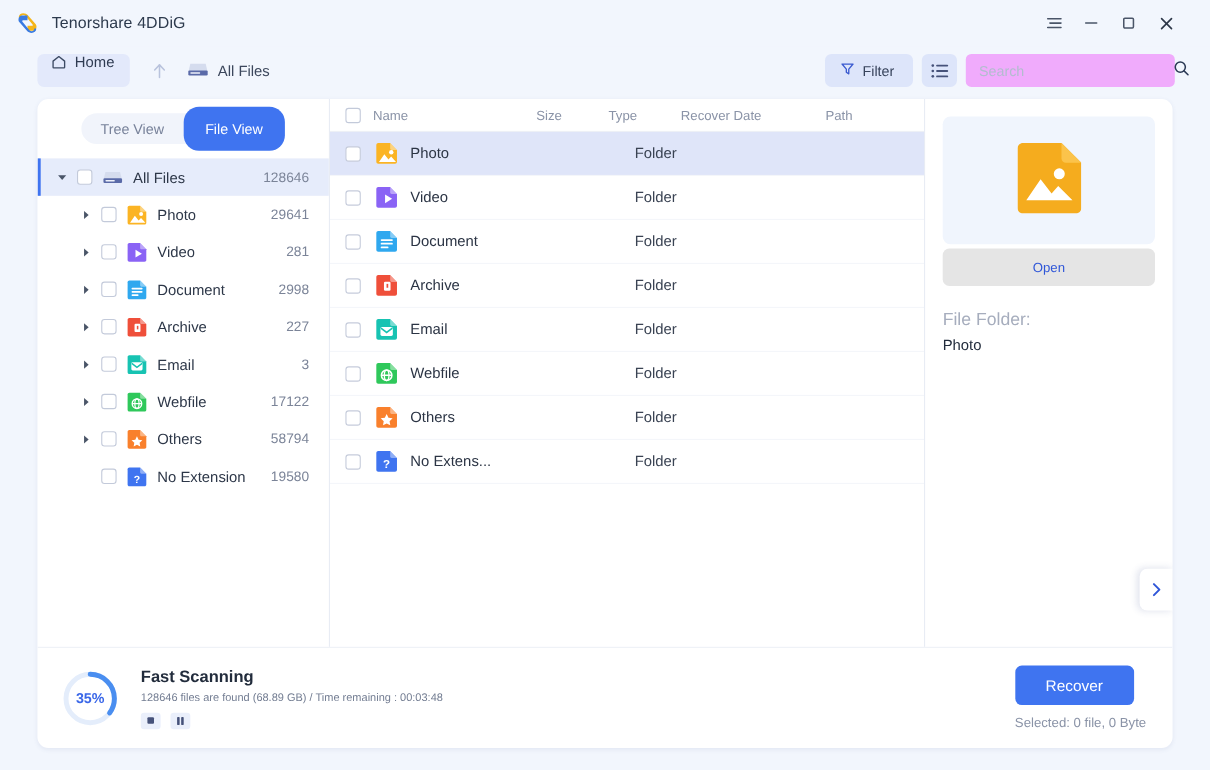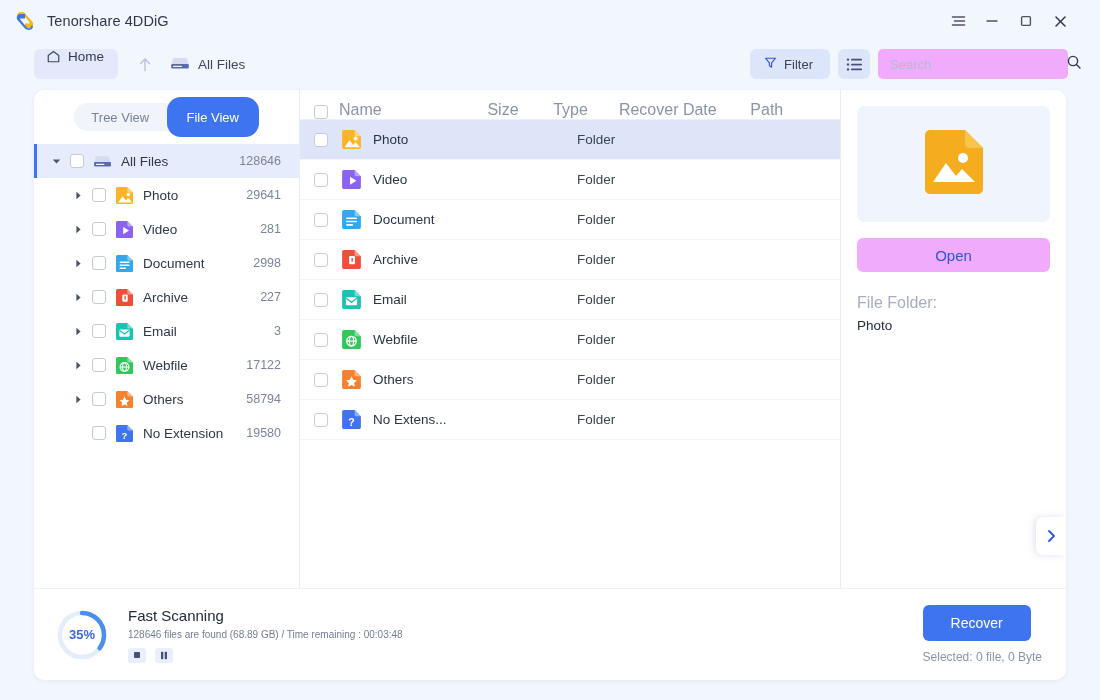--- a/index.html
+++ b/index.html
@@ -139,23 +139,23 @@
   }
   .nlabel {
     margin-left: 9px; font-size: 13.5px; color: #2d3748;
     white-space: nowrap; overflow: hidden;
   }
   .ncount { margin-left: auto; font-size: 12.5px; color: #7b8498; }
 
   
   .filelist { flex: 1; display: flex; flex-direction: column; min-width: 0; }
   .fl-head {
-    height: 30px; display: flex; align-items: flex-end;
+    height: 30px; display: flex; align-items: center;
     border-bottom: 1px solid #edf0f6;
-    font-size: 16px; color: #8a93a7;
+    font-size: 12px; color: #8a93a7;
     padding-left: 14px;
   }
   .fl-head .hcbx { margin-left: 0; }
   .col-name { width: 160px; padding-left: 11px; }
   .col-size { width: 66px; }
   .col-type { width: 66px; }
   .col-date { width: 132px; }
   .col-path { width: 90px; }
   .fl-rows { flex: 1; overflow: hidden; }
   .frow {
@@ -175,24 +175,24 @@
   .preview {
     width: 226px; flex: 0 0 226px;
     border-left: 1px solid #e8ecf4;
     position: relative; padding: 16px 16px 0 16px;
   }
   .pv-thumb {
     height: 116px; background: #f0f5fd; border-radius: 7px;
     display: flex; align-items: center; justify-content: center;
   }
   .open-btn {
-    margin-top: 16px; height: 34px; border-radius: 6px;
-    background: #f0abfc; color: #2f56d8;
-    display: flex; align-items: center; justify-content: center;
-    font-size: 15px;
+    margin-top: 4px; height: 34px; border-radius: 6px;
+    background: #e5e5e5; color: #2f56d8;
+    display: flex; align-items: center; justify-content: center;
+    font-size: 12px;
   }
   .pv-meta { margin-top: 22px; }
   .pv-label { font-size: 16px; color: #a6adbd; }
   .pv-value { font-size: 13.5px; color: #222c3c; margin-top: 6px; }
   .next-btn {
     position: absolute; right: 0; bottom: 33px;
     width: 30px; height: 38px;
     background: #fff; border-radius: 7px 0 0 7px;
     box-shadow: -2px 0 7px rgba(60,80,140,.16);
     display: flex; align-items: center; justify-content: center;
@@ -206,21 +206,21 @@
     display: flex; align-items: center;
     padding: 0 24px 0 20px;
   }
   .ring { width: 56px; height: 56px; flex: 0 0 56px; position: relative; }
   .ring .pct {
     position: absolute; inset: 0;
     display: flex; align-items: center; justify-content: center;
     font-size: 13px; font-weight: bold; color: #3a67e8;
   }
   .scan-info { margin-left: 18px; }
-  .scan-title { font-size: 15px; color: #222c3c; font-weight: 400; }
+  .scan-title { font-size: 15px; color: #222c3c; font-weight: 700; }
   .scan-sub { font-size: 10px; color: #737d92; margin-top: 5px; }
   .scan-ctrls { display: flex; gap: 9px; margin-top: 8px; }
   .ctrl-btn {
     width: 18px; height: 15px; border-radius: 3px;
     background: #eaeffb;
     display: flex; align-items: center; justify-content: center;
   }
   .status-right { margin-left: auto; text-align: center; }
   .recover-btn {
     width: 108px; height: 36px; border-radius: 6px;

